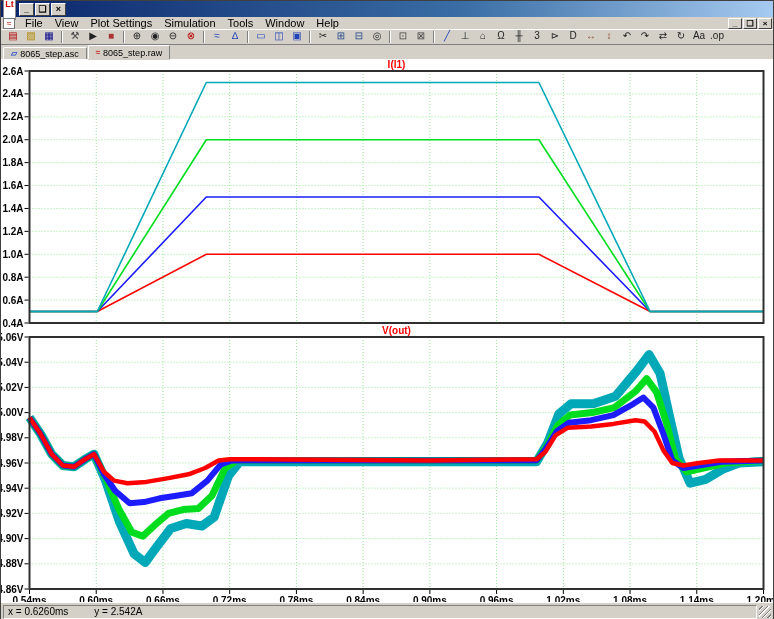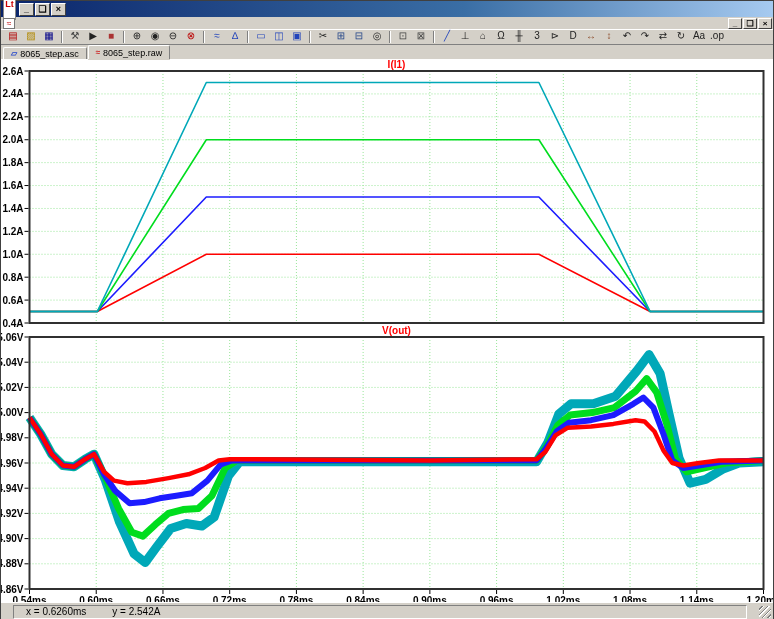--- a/index.html
+++ b/index.html
@@ -33,41 +33,50 @@
   .tab { display:flex; align-items:center; gap:3px; height:12px; padding:0 7px; font-size:9px; background:#d4d0c8; border:1px solid #808080; border-bottom:none; border-top-color:#fff; border-left-color:#fff; border-radius:2px 2px 0 0; margin-right:1px; color:#000; }
   .tab.active { height:14px; font-weight:normal; box-shadow:0 1px 0 #d4d0c8; z-index:2; }
   .tab-icon { font-size:8px; font-weight:bold; }
 
   
   .workarea { position:relative; width:772px; height:543px; background:#ffffff; }
   .workarea svg { display:block; }
 
   
   .statusbar { height:18px; background:#d4d0c8; border-top:1px solid #fff; display:flex; align-items:center; }
-  .status-panel { flex:1; height:14px; margin:0 12px; border:1px solid; border-color:#808080 #fff #fff #808080; display:flex; align-items:center; font-size:10px; padding-left:12px; color:#000; }
+  .status-panel { flex:1; height:14px; margin:0 2px; border:1px solid; border-color:#808080 #fff #fff #808080; display:flex; align-items:center; font-size:10px; padding-left:4px; color:#000; }
   .status-x { margin-right:26px; }
   .grip { width:12px; height:12px; margin-right:2px;
     background:repeating-linear-gradient(135deg,transparent,transparent 2px,#808080 2px,#808080 3px,#fff 3px,#fff 4px); }
 </style>
 </head>
 <body>
 
 <div id="app">
 
   <div class="titlebar">
     <div class="app-icon">Lt</div>
     <div class="winbtns" id="app-winbtns">
         <div class="winbtn">_</div>
         <div class="winbtn">❏</div>
         <div class="winbtn">×</div>
       </div>
   </div>
 
   <div class="menubar">
     <div class="child-icon">≈</div>
+    <div id="menu-items" style="display:flex;">
+        <span class="menu-item">File</span>
+        <span class="menu-item">View</span>
+        <span class="menu-item">Plot Settings</span>
+        <span class="menu-item">Simulation</span>
+        <span class="menu-item">Tools</span>
+        <span class="menu-item">Window</span>
+        <span class="menu-item">Help</span>
+      </div>
     <div class="winbtns" id="child-winbtns">
         <div class="winbtn">_</div>
         <div class="winbtn">❏</div>
         <div class="winbtn">×</div>
       </div>
   </div>
 
   <div class="toolbar" id="toolbar">
       <div class="tb-group">
         <button class="tb-btn"><span style="color: rgb(176, 0, 0);">▤</span></button>

